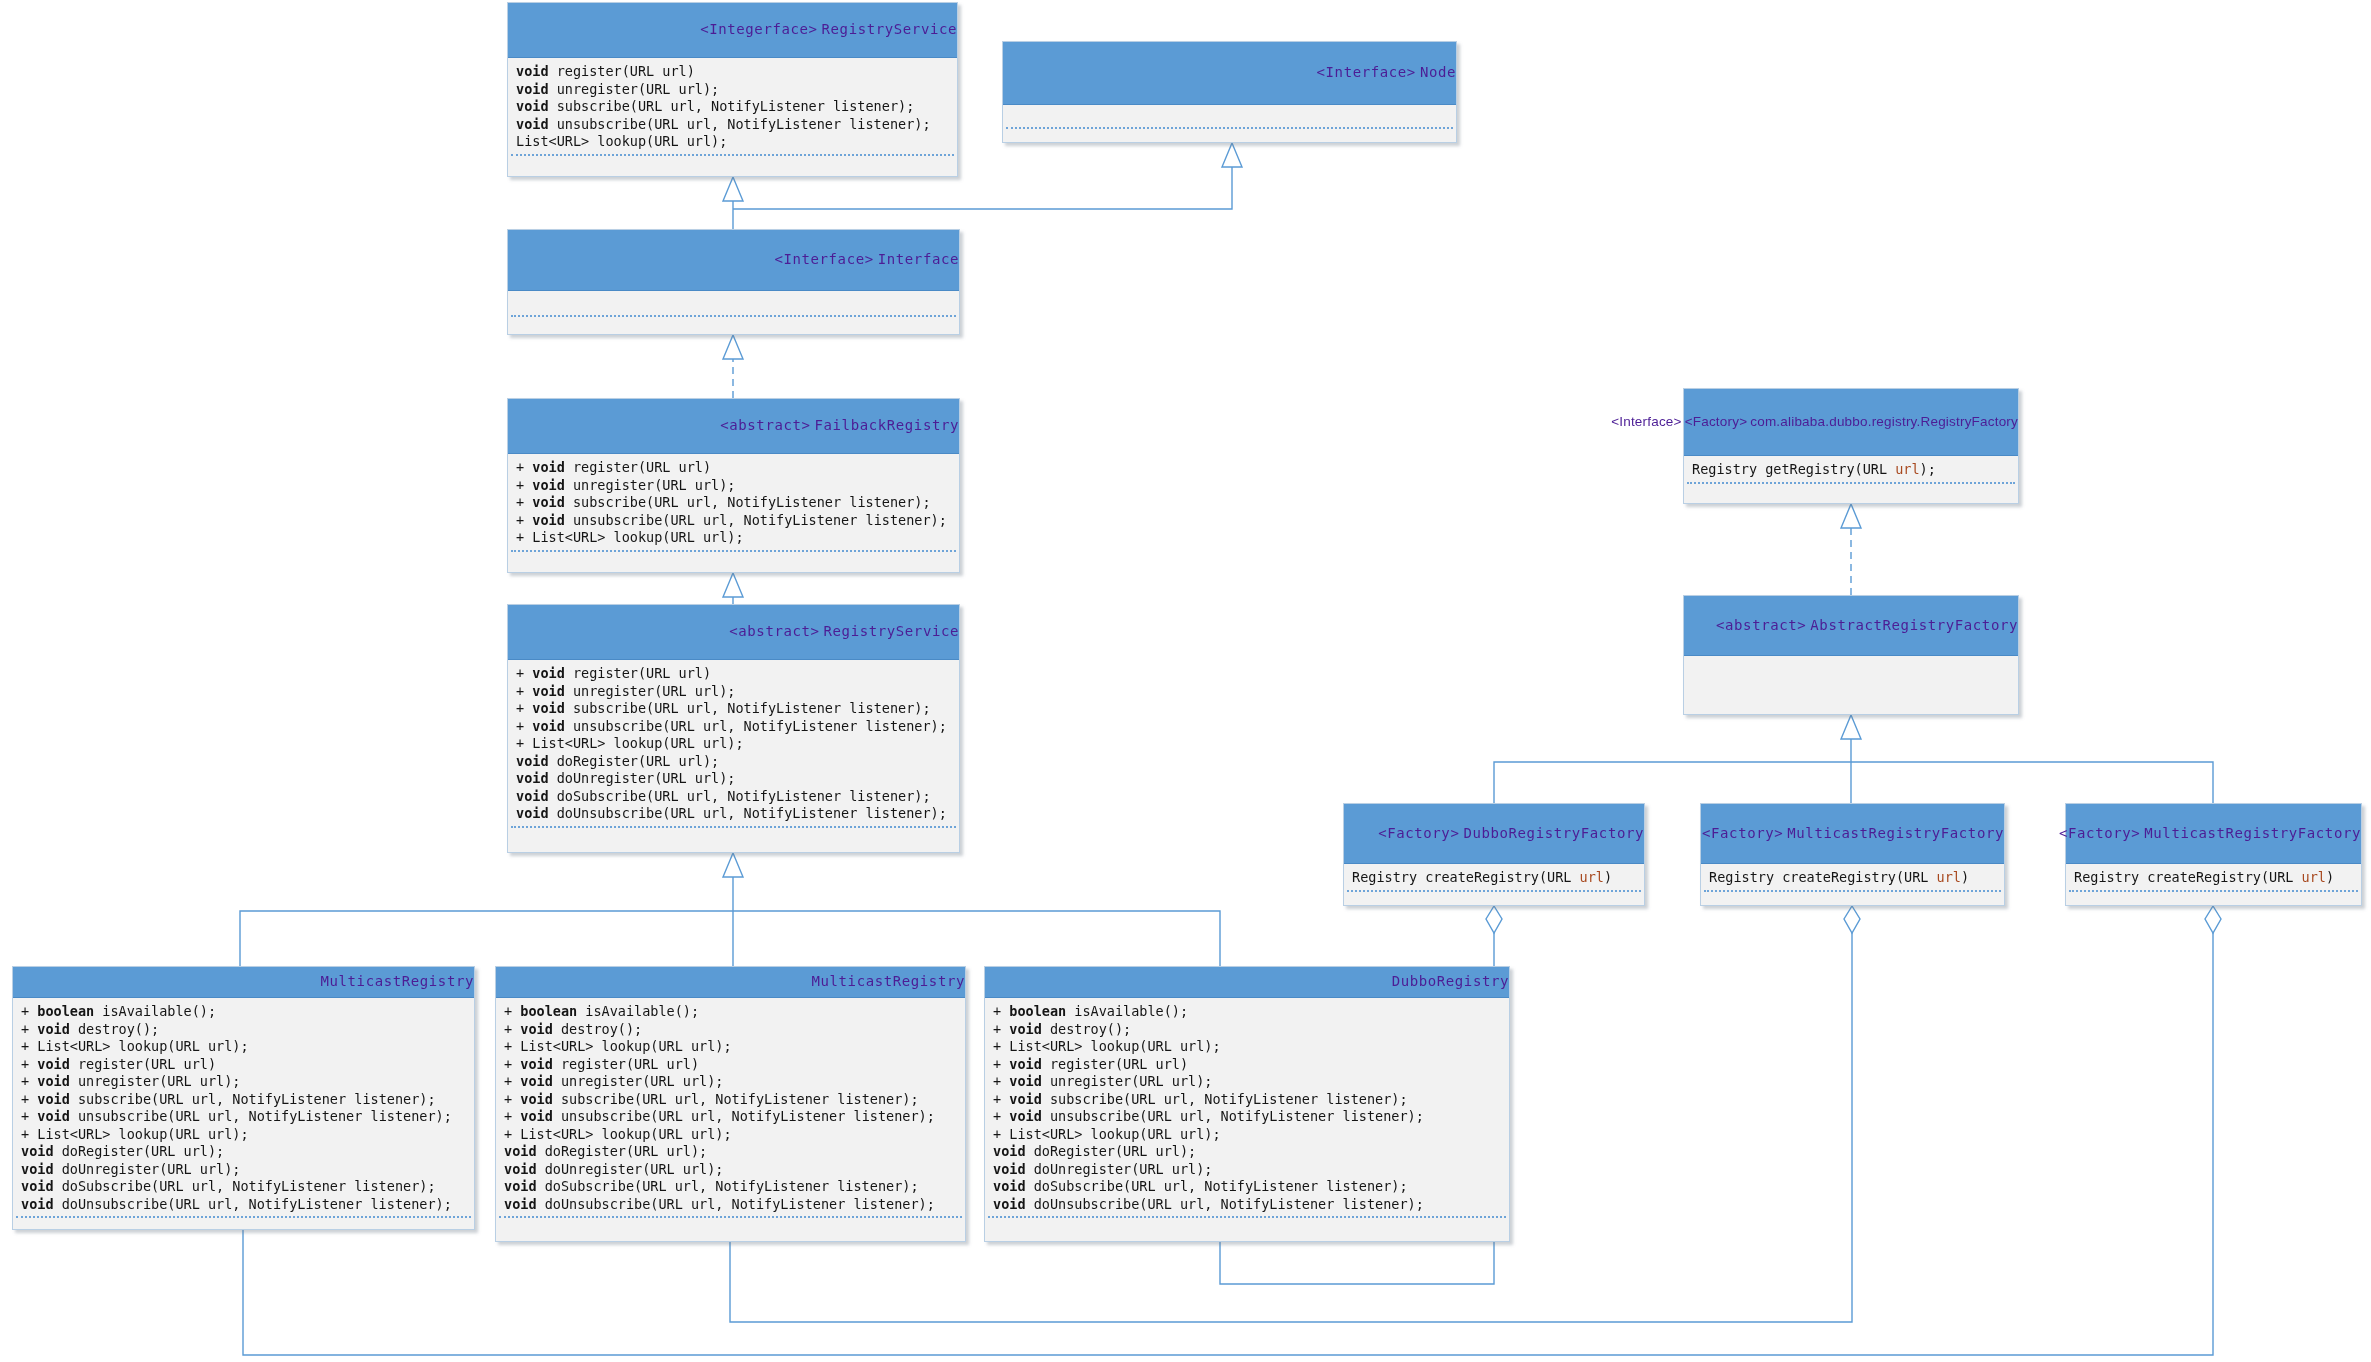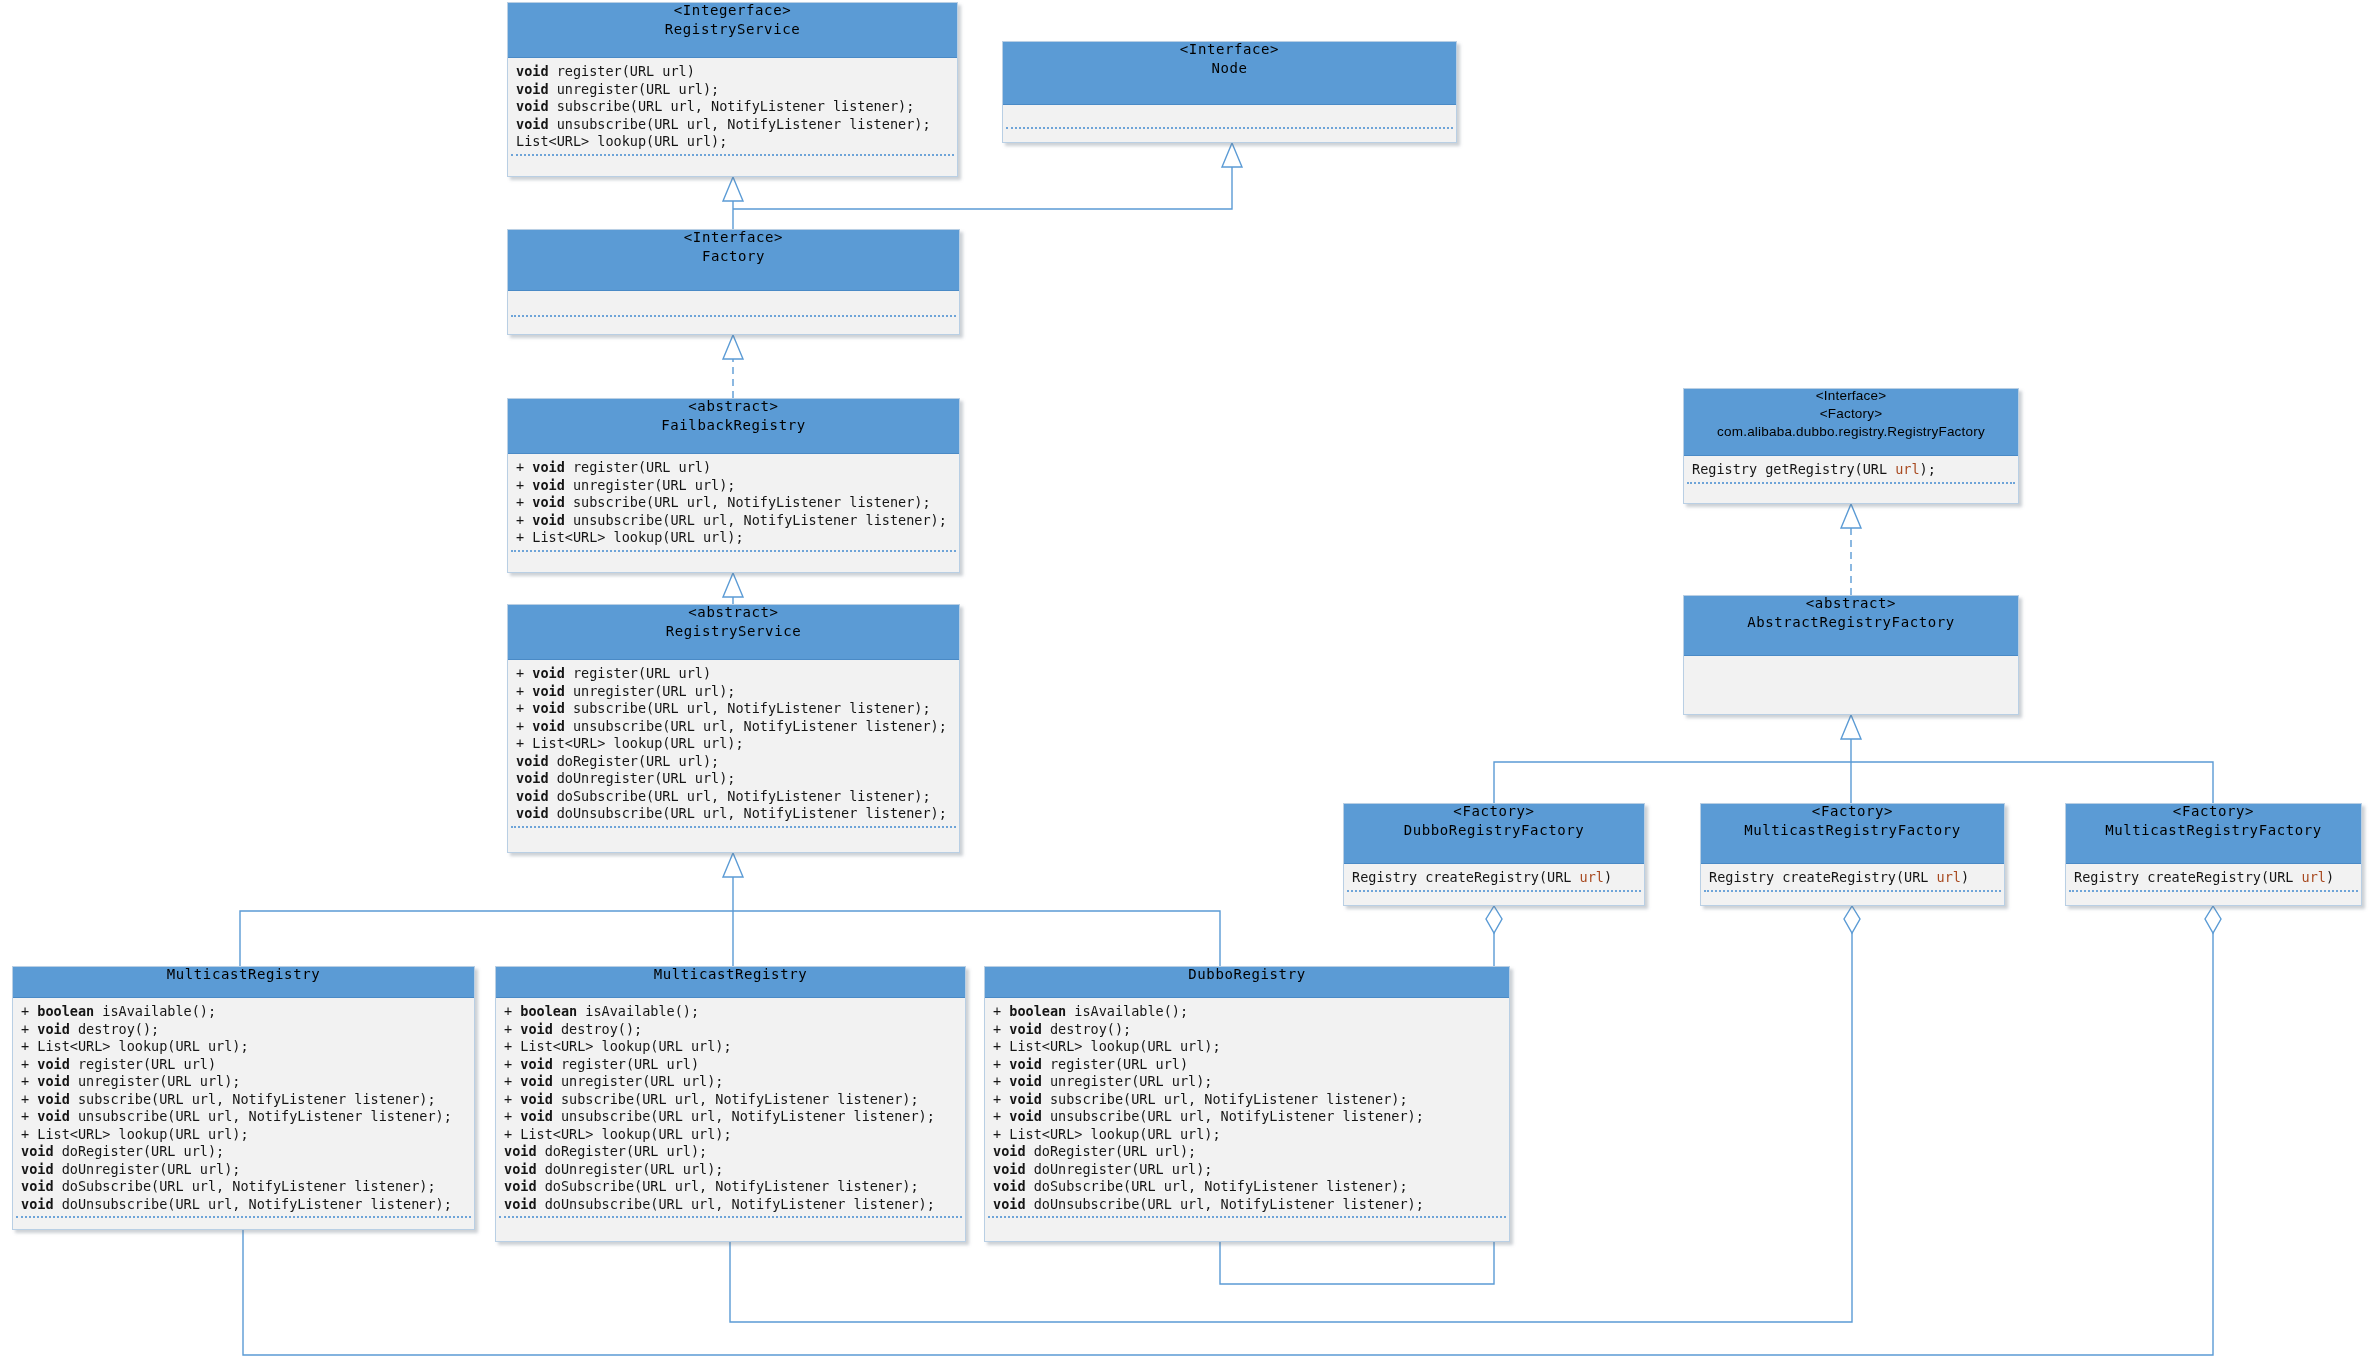--- a/index.html
+++ b/index.html
@@ -7,22 +7,22 @@
     position:relative;width:2371px;height:1362px;background:#ffffff;overflow:hidden;
     font-family:"DejaVu Sans Mono","Liberation Mono",monospace;
   }
   svg.wires{position:absolute;left:0;top:0;width:2371px;height:1362px;}
   .uml-box{
     position:absolute;background:var(--body-bg);
     border:1px solid #b9cfe4;box-sizing:border-box;
     box-shadow:3px 3px 3px rgba(110,120,135,.35);
   }
   .uml-header{
-    background:var(--header-bg);color:#000000;
-    display:flex;flex-direction:column;justify-content:flex-start;align-items:center;
+    background:var(--header-bg);color:#4c1d95;
+    display:flex;flex-direction:row;justify-content:flex-end;align-items:center;
     gap:4px;font-size:14px;letter-spacing:.6px;line-height:1.1;
     border-bottom:1px solid #4a8ac6;box-sizing:border-box;
   }
   .uml-header.sans{
     font-family:"Liberation Sans",sans-serif;font-size:13.5px;letter-spacing:.2px;gap:3px;
   }
   .uml-body{padding-top:5px;}
   .method{
     font-size:13.5px;line-height:17.5px;padding-left:8px;
     white-space:pre;color:#151515;
@@ -113,21 +113,21 @@
           <div>Node</div>
         </div>
         <div class="uml-body">
           <div class="spacer" style="height: 14px;"></div>
           <div class="sep"></div>
         </div>
       </div>
       <div class="uml-box" style="left: 507px; top: 229px; width: 453px; height: 106px;">
         <div class="uml-header" style="height: 61px;">
           <div>&lt;Interface&gt;</div>
-          <div>Factory</div>
+          <div>Interface</div>
         </div>
         <div class="uml-body">
           <div class="spacer" style="height: 16px;"></div>
           <div class="sep"></div>
         </div>
       </div>
       <div class="uml-box" style="left: 507px; top: 398px; width: 453px; height: 175px;">
         <div class="uml-header" style="height: 55px;">
           <div>&lt;abstract&gt;</div>
           <div>FailbackRegistry</div>

